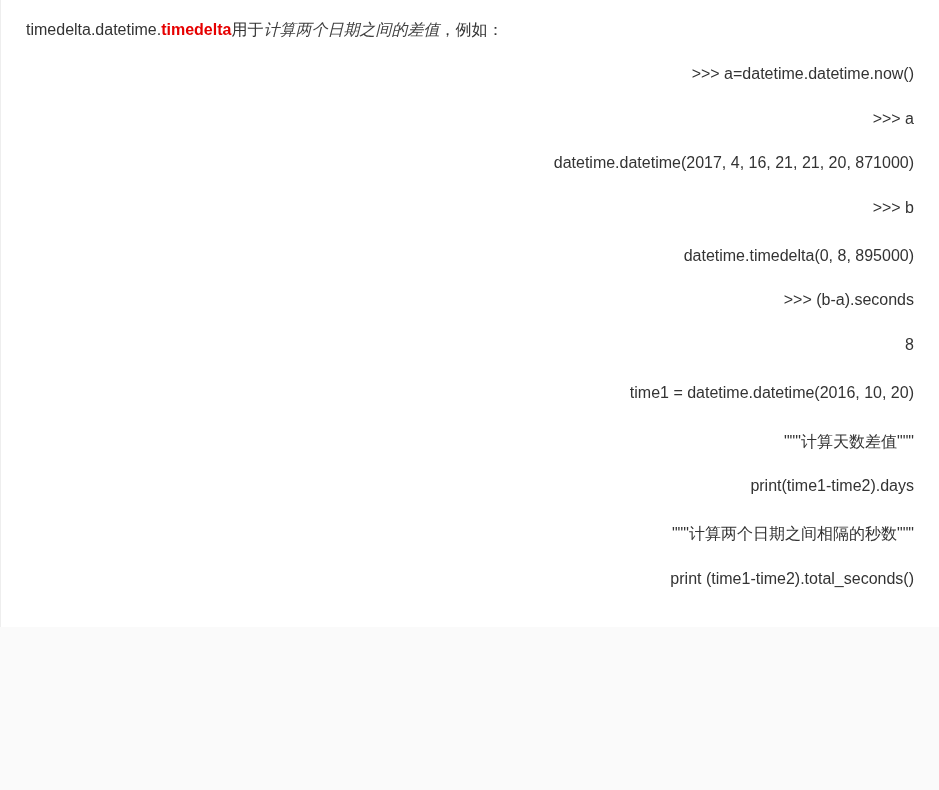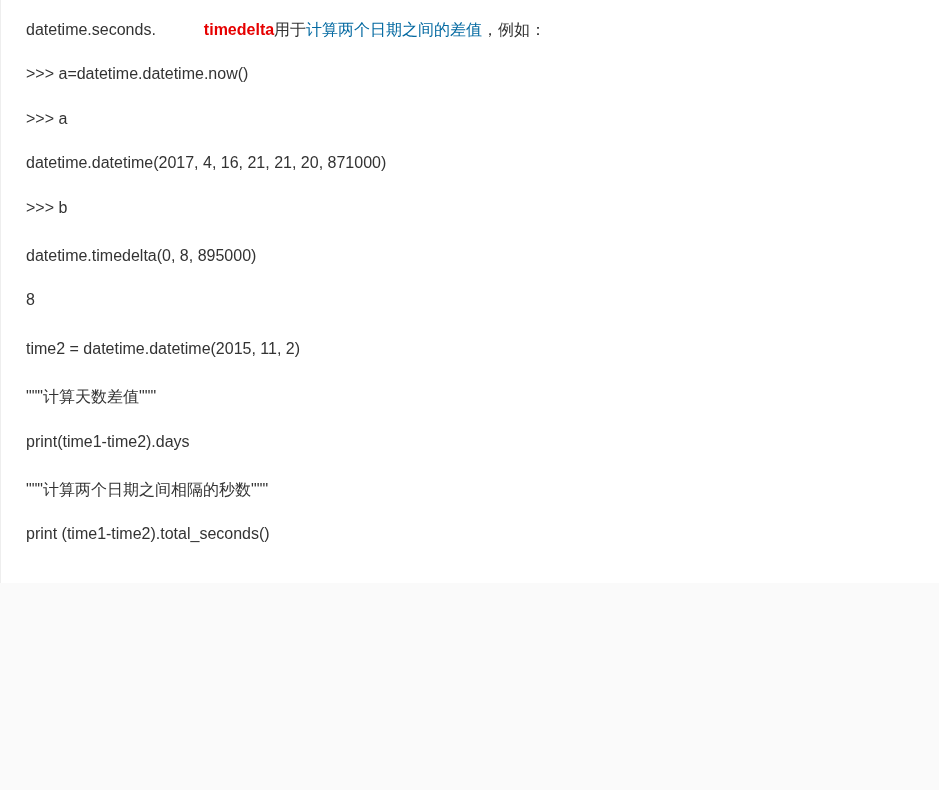--- a/index.html
+++ b/index.html
@@ -15,54 +15,56 @@
       border-left: 1px solid #eee;
     }
     p {
       margin: 0 0 14px 0;
       font-size: 16px;
       line-height: 1.9;
       color: #333;
     }
     .block {
       margin-bottom: 18px;
+      text-align: right;
     }
     .bold-red {
       color: #e60000;
       font-weight: bold;
-      margin-left: 48px;
     }
     .red {
-      color: #0369a1;
+      color: #404040;
+      font-style: italic;
     }
   </style>
 </head>
 <body>
 
 <div class="content">
 
   <p>
-    <span>datetime.seconds.</span><span class="bold-red">timedelta</span><span>用于</span><span class="red">计算两个日期之间的差值</span><span>，例如：</span>
+    <span>timedelta.datetime.</span><span class="bold-red">timedelta</span><span>用于</span><span class="red">计算两个日期之间的差值</span><span>，例如：</span>
   </p>
 
   <div class="block">
     <p>&gt;&gt;&gt; a=datetime.datetime.now()</p>
     <p>&gt;&gt;&gt; a</p>
     <p>datetime.datetime(2017, 4, 16, 21, 21, 20, 871000)</p>
     <p>&gt;&gt;&gt; b</p>
   </div>
 
   <div class="block">
     <p>datetime.timedelta(0, 8, 895000)</p>
+    <p>&gt;&gt;&gt; (b-a).seconds</p>
     <p>8</p>
   </div>
 
 
   <div class="block">
-    <p>time2 = datetime.datetime(2015, 11, 2)</p>
+    <p>time1 = datetime.datetime(2016, 10, 20)</p>
   </div>
 
   <div class="block">
     <p>"""计算天数差值"""</p>
     <p>print(time1-time2).days</p>
   </div>
 
   <div class="block">
     <p>"""计算两个日期之间相隔的秒数"""</p>
     <p>print (time1-time2).total_seconds()</p>

